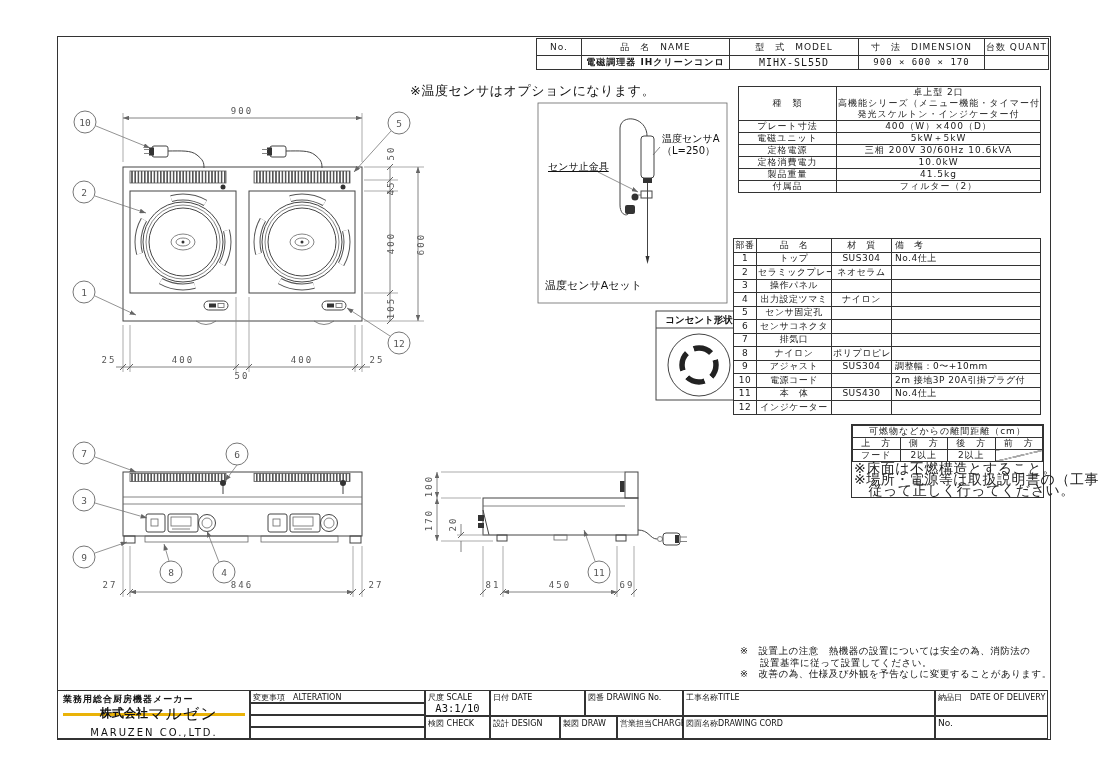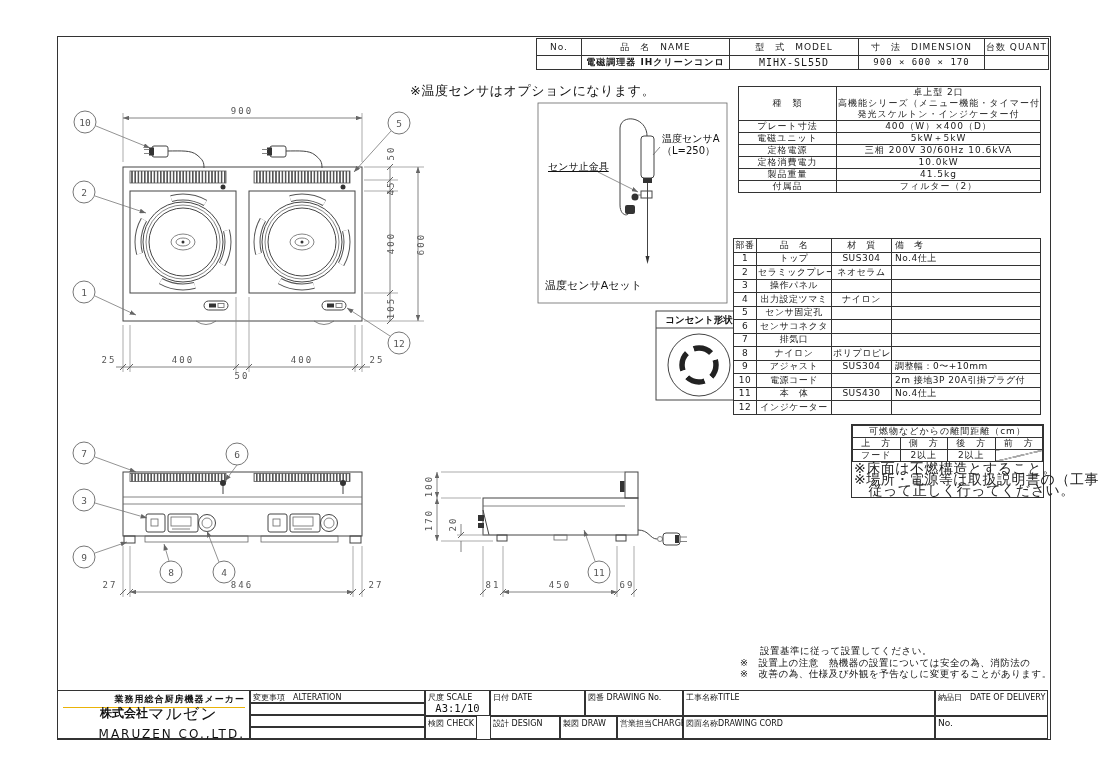--- a/index.html
+++ b/index.html
@@ -32,23 +32,23 @@
   #bottomnotes{left:740px;top:645px;width:305px;font-size:9.5px;line-height:11.5px;
                letter-spacing:0.5px;white-space:nowrap;color:#111;}
   
   #sensornote{left:410px;top:82px;font-size:13px;letter-spacing:0.5px;color:#111;}
   
   #tblock{left:57px;top:690px;width:992px;height:49px;}
   .cell{position:absolute;border:1px solid #333;box-sizing:border-box;font-size:8px;
         color:#111;background:#fff;}
   .cell .lbl{position:absolute;left:2px;top:1px;white-space:nowrap;letter-spacing:0px;}
   #logo-cell{border-right:1px solid #333;}
-  .tagline{position:absolute;left:5px;top:2px;width:182px;text-align:right;font-size:9px;
-           font-weight:bold;border-bottom:1px solid #eab308;padding-bottom:1px;letter-spacing:1px;}
-  .coline{position:absolute;left:5px;top:36px;width:182px;text-align:right;font-size:12px;
+  .tagline{position:absolute;left:5px;top:2px;width:182px;text-align:left;font-size:9px;
+           font-weight:bold;border-bottom:3px solid #eab308;padding-bottom:7px;letter-spacing:1px;}
+  .coline{position:absolute;left:5px;top:36px;width:182px;text-align:center;font-size:10px;
           letter-spacing:2px;}
   .coname{position:absolute;left:42px;top:13px;white-space:nowrap;}
   .coname .pre{font-size:12px;font-weight:bold;vertical-align:2px;}
   .coname .big{font-size:16px;font-weight:normal;letter-spacing:1px;}
   .scaleval{position:absolute;left:0;top:11px;width:100%;text-align:center;font-size:10.5px;
             font-family:"DejaVu Sans Mono",monospace;}
 </style>
 </head>
 <body>
 
@@ -489,22 +489,22 @@
     </tbody>
       </table>
     <div class="clearnotes">
       <div>※床面は不燃構造とすること。</div>
       <div>※場所・電源等は取扱説明書の（工事編）に</div>
       <div>　従って正しく行ってください。</div>
     </div>
   </div>
 
   <div class="abs" id="bottomnotes">
+    <div>※　設置上の注意　熱機器の設置については安全の為、消防法の</div>
     <div>　　設置基準に従って設置してください。</div>
-    <div>※　設置上の注意　熱機器の設置については安全の為、消防法の</div>
     <div>※　改善の為、仕様及び外観を予告なしに変更することがあります。</div>
   </div>
 
   <div class="abs" id="tblock">
     <div class="cell" id="logo-cell" style="left:0;top:0;width:193px;height:49px">
       <div class="tagline">業務用総合厨房機器メーカー</div>
       <div class="coname">
         <span class="pre">株式会社</span><span class="big">マルゼン</span>
       </div>
       <div class="coline">MARUZEN CO.,LTD.</div>
@@ -524,21 +524,21 @@
     </div>
     <div class="cell" style="left:528px;top:0;width:98px;height:26px">
       <span class="lbl">図番 DRAWING  No.</span>
     </div>
     <div class="cell" style="left:626px;top:0;width:252px;height:26px">
       <span class="lbl">工事名称TITLE</span>
     </div>
     <div class="cell" style="left:878px;top:0;width:113px;height:26px">
       <span class="lbl">納品日　DATE OF DELIVERY</span>
     </div>
-    <div class="cell" style="left:368px;top:26px;width:52px;height:23px">
+    <div class="cell" style="left:368px;top:26px;width:65px;height:23px">
       <span class="lbl">検図 CHECK</span>
     </div>
     <div class="cell" style="left:433px;top:26px;width:70px;height:23px">
       <span class="lbl">設計 DESIGN</span>
     </div>
     <div class="cell" style="left:503px;top:26px;width:57px;height:23px">
       <span class="lbl">製図 DRAW</span>
     </div>
     <div class="cell" style="left:560px;top:26px;width:66px;height:23px">
       <span class="lbl">営業担当CHARGE</span>

